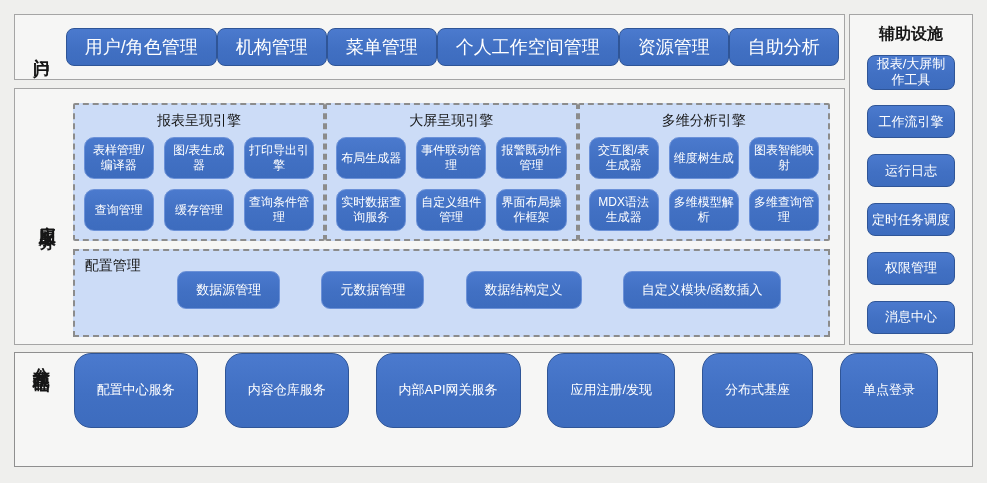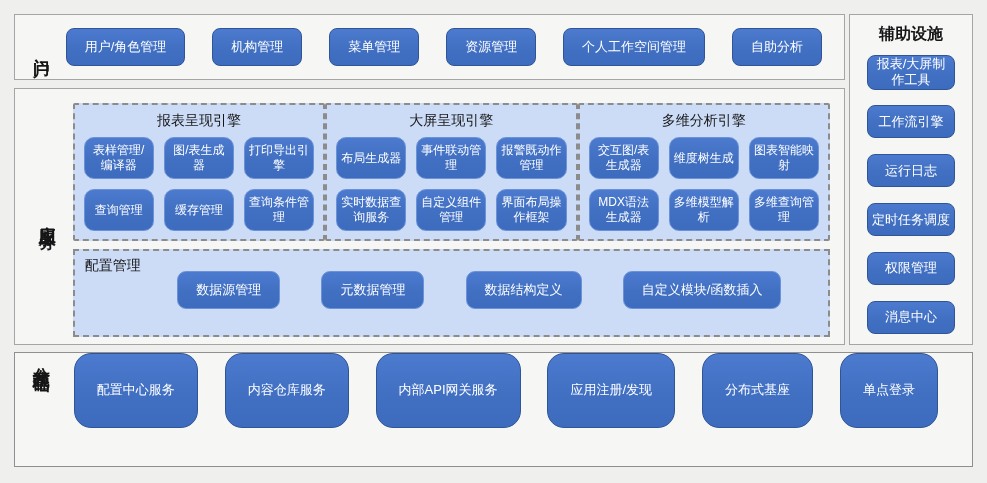--- a/index.html
+++ b/index.html
@@ -43,21 +43,21 @@
   .portal{
     left:14px;top:14px;width:831px;height:66px;
     display:flex;align-items:center;
     padding:0 22px 0 16px;
   }
   .portal .vlabel{margin-right:16px;}
   .portal-buttons{
     flex:1;display:flex;align-items:center;justify-content:space-between;
   }
   .portal-btn{
-    height:38px;padding:0 18px;font-size:13px;white-space:nowrap;
+    height:38px;padding:0 18px;font-size:18px;white-space:nowrap;
   }
   
   .aux{
     left:849px;top:14px;width:124px;height:331px;
     display:flex;flex-direction:column;align-items:center;
     padding:9px 8px 10px 8px;
   }
   .aux-title{
     font-weight:bold;font-size:16px;color:#161616;
     margin-bottom:10px;flex:0 0 auto;
@@ -142,22 +142,22 @@
 <body>
 
 <div class="canvas">
 
   <div class="section portal">
     <div class="vlabel">门户</div>
     <div class="portal-buttons">
       <div class="btn portal-btn">用户/角色管理</div>
       <div class="btn portal-btn">机构管理</div>
       <div class="btn portal-btn">菜单管理</div>
+      <div class="btn portal-btn">个人工作空间管理</div>
       <div class="btn portal-btn">资源管理</div>
-      <div class="btn portal-btn">个人工作空间管理</div>
       <div class="btn portal-btn">自助分析</div>
     </div>
   </div>
 
   <div class="section aux">
     <div class="aux-title">辅助设施</div>
     <div class="aux-buttons">
       <div class="btn aux-btn">报表/大屏制作工具</div>
       <div class="btn aux-btn">工作流引擎</div>
       <div class="btn aux-btn">运行日志</div>

